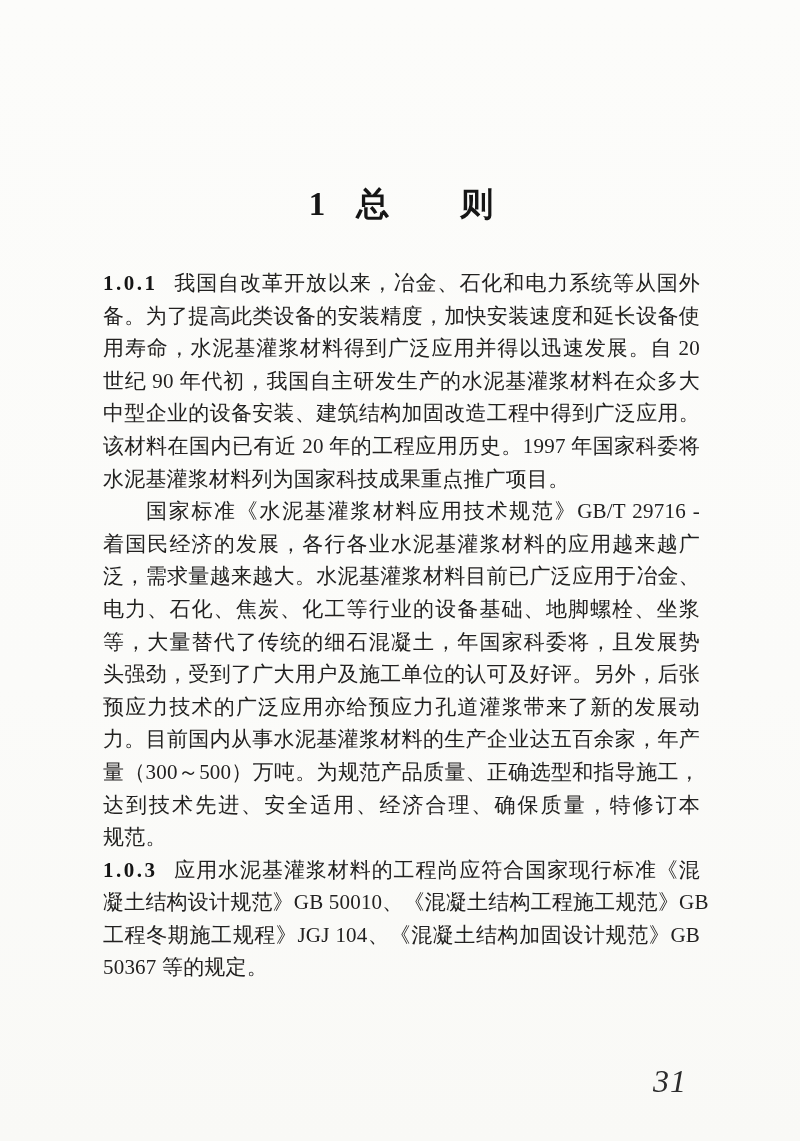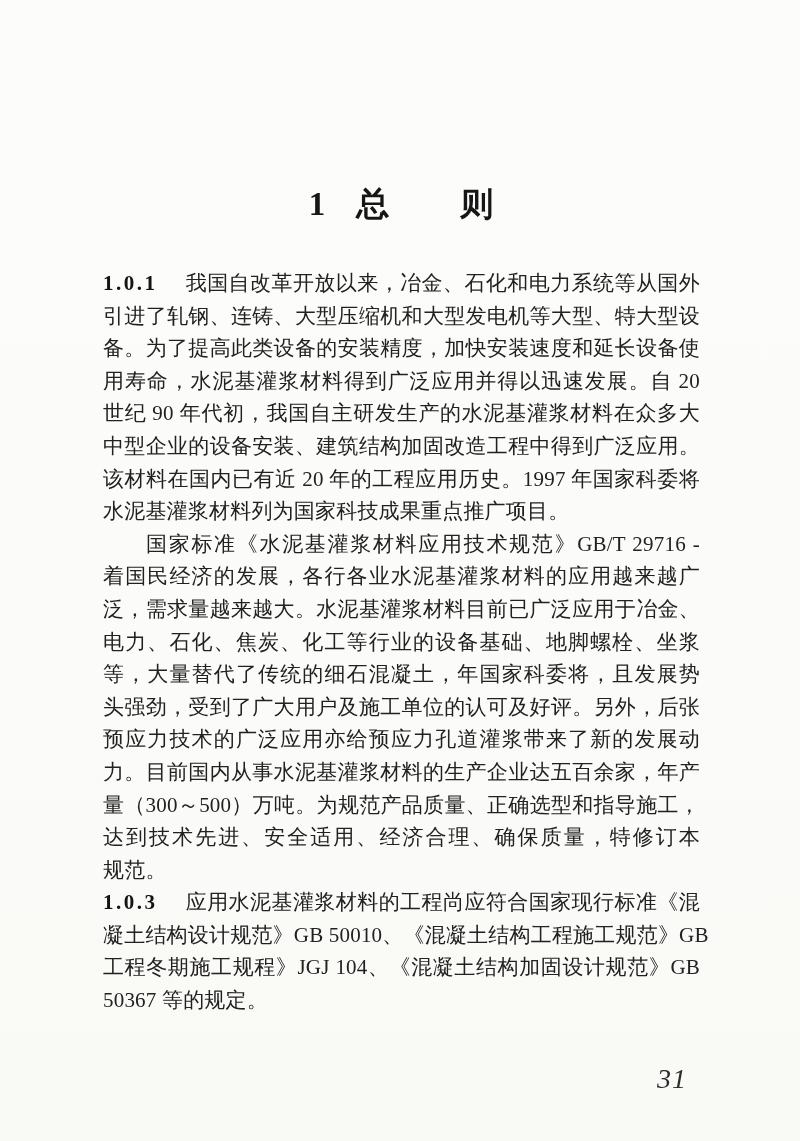--- a/index.html
+++ b/index.html
@@ -50,47 +50,46 @@
   }
   .line.last {
     text-align-last: left;
   }
   .line.indent {
     text-indent: 43px;
   }
   .clause-label {
     font-weight: bold;
     letter-spacing: 2.5px;
-    margin-right: 28px;
+    margin-right: 16px;
     color: #141414;
   }
   .page-number {
     position: absolute;
     top: 1063px;
     right: 113px;
-    font-size: 28px;
+    font-size: 32px;
     font-style: italic;
     color: #2c2c2c;
     letter-spacing: 1px;
   }
 </style>
 </head>
 <body>
 
 <div class="page">
 
   <div class="chapter-title">
     <span class="t-num">1</span>
     <span class="t-w1">总</span>
     <span class="t-w2">则</span>
   </div>
 
   <div class="body-text">
       <div class="line"><span class="clause-label">1.0.1</span>我国自改革开放以来，冶金、石化和电力系统等从国外</div>
-      <div class="line">引进了轧钢、连铸、大型压缩机和大型发电机等大型、特大型设</div>
       <div class="line">备。为了提高此类设备的安装精度，加快安装速度和延长设备使</div>
       <div class="line">用寿命，水泥基灌浆材料得到广泛应用并得以迅速发展。自 20</div>
       <div class="line">世纪 90 年代初，我国自主研发生产的水泥基灌浆材料在众多大</div>
       <div class="line">中型企业的设备安装、建筑结构加固改造工程中得到广泛应用。</div>
       <div class="line">该材料在国内已有近 20 年的工程应用历史。1997 年国家科委将</div>
       <div class="line last">水泥基灌浆材料列为国家科技成果重点推广项目。</div>
       <div class="line indent">国家标准《水泥基灌浆材料应用技术规范》GB/T 29716 -</div>
       <div class="line">着国民经济的发展，各行各业水泥基灌浆材料的应用越来越广</div>
       <div class="line">泛，需求量越来越大。水泥基灌浆材料目前已广泛应用于冶金、</div>
       <div class="line">电力、石化、焦炭、化工等行业的设备基础、地脚螺栓、坐浆</div>

